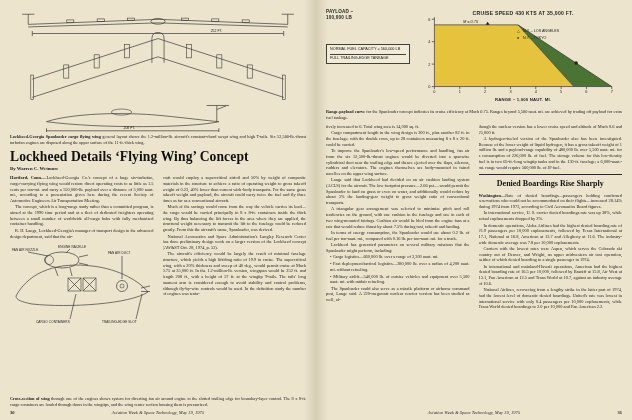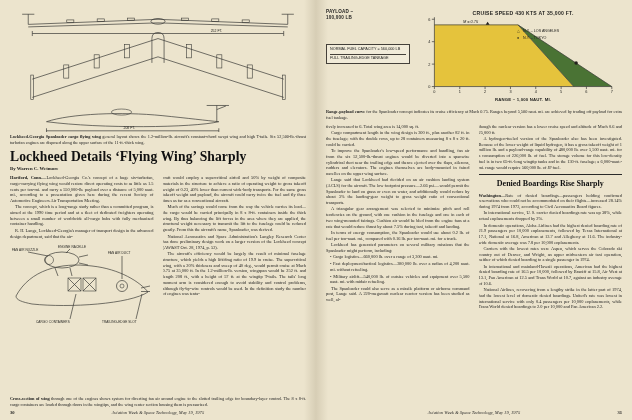--- a/index.html
+++ b/index.html
@@ -103,21 +103,21 @@
         <ellipse class="ln" cx="110" cy="102.5" rx="10" ry="3" stroke="#3c3c38" fill="none" stroke-width="0.6"></ellipse>
         <path class="ln" d="M204 112 L204 96 M194 96 L216 96 M204 100 L213 96.5"></path>
         <path class="ln" d="M36 121 L206 121 M36 118.5 L36 123.5 M206 118.5 L206 123.5"></path>
         <text class="dimtxt" x="112" y="119.6">208 FT.</text>
       </g>
     </svg>
     <div class="caption">
       <b>Lockheed-Georgia Spanloader cargo flying wing</b><span> general layout shows the 1.2-million-lb. aircraft's constant-chord swept wing and high T-tails. Six 52,500-lb.-thrust turbofan engines are disposed along the upper surface of the 11-ft.-thick wing.</span>
     </div>
 
-    <h1 class="headline">Lockheed Details ‘Flying Wing’ Sharply</h1>
+    <h1 class="headline">Lockheed Details ‘Flying Wing’ Concept</h1>
     <div class="byline">By Warren C. Wetmore</div>
 
     <div class="cols body">
       <div class="col">
         <p><b class="dl">Hartford, Conn.—</b><span>Lockheed-Georgia Co.'s concept of a huge six-turbofan, cargo-carrying flying wing would restore direct operating costs to as little as 1.5 cents per ton-mi. and carry a 550,000-lb. payload over a distance of 5,000 naut. mi., according to a presentation given here during the recent Society of Automotive Engineers Air Transportation Meeting.</span></p>
         <p>The concept, which is a long-range study rather than a committed program, is aimed at the 1990 time period and at a fleet of dedicated freighters operating between a small number of worldwide all-cargo hubs with fully mechanized container handling.</p>
         <p>R. H. Lange, Lockheed-Georgia's manager of transport design in the advanced design department, said that the air-</p>
 
         <svg class="figsvg crossfig" width="142" height="84" viewBox="0 0 142 84">
           <text class="lbl" x="2" y="9">FAN AIR NOZZLE</text>

